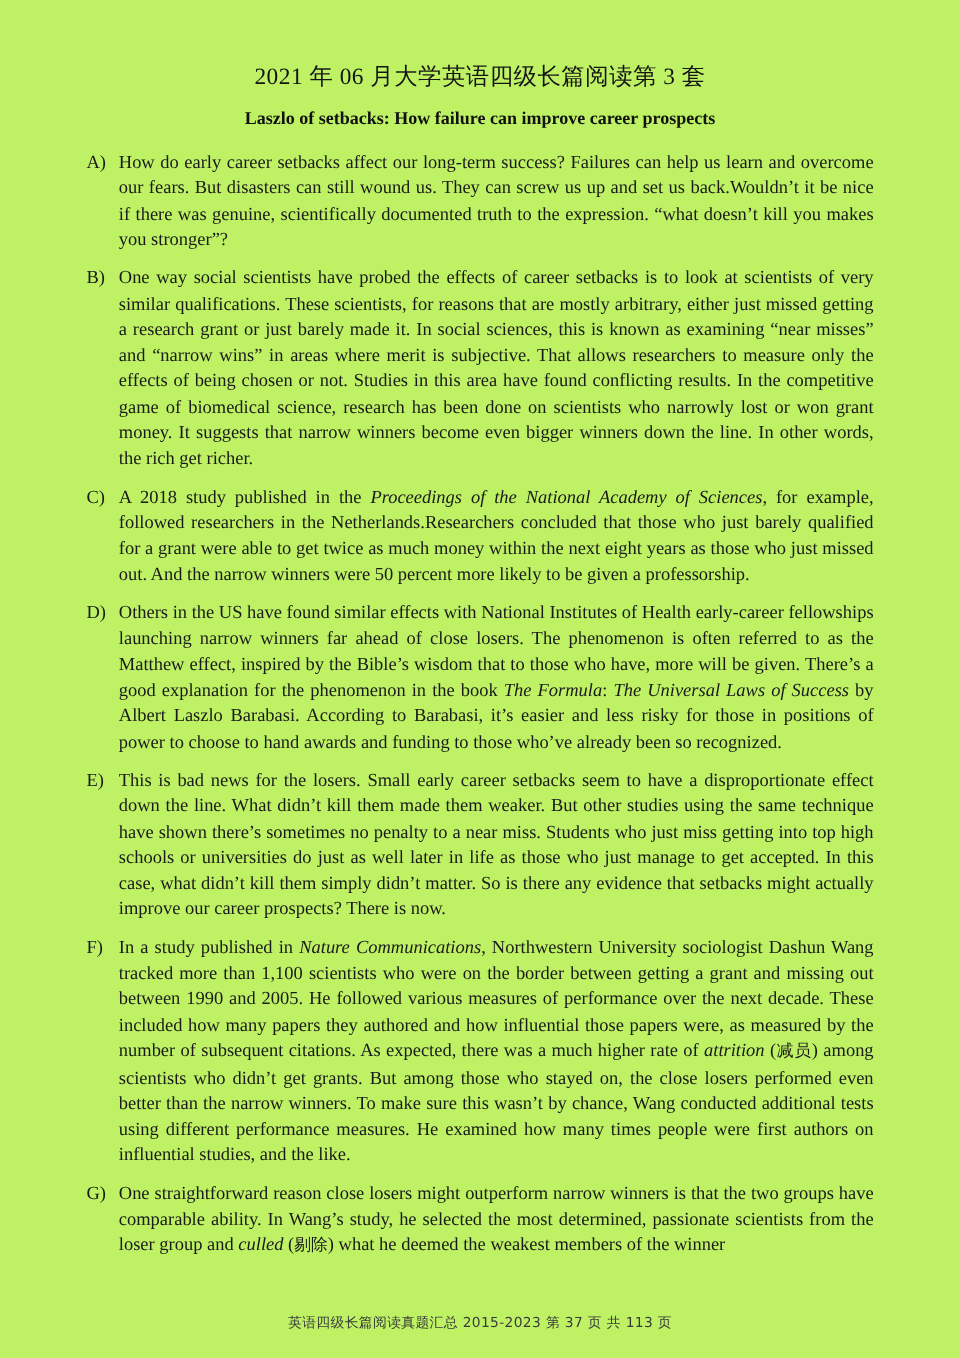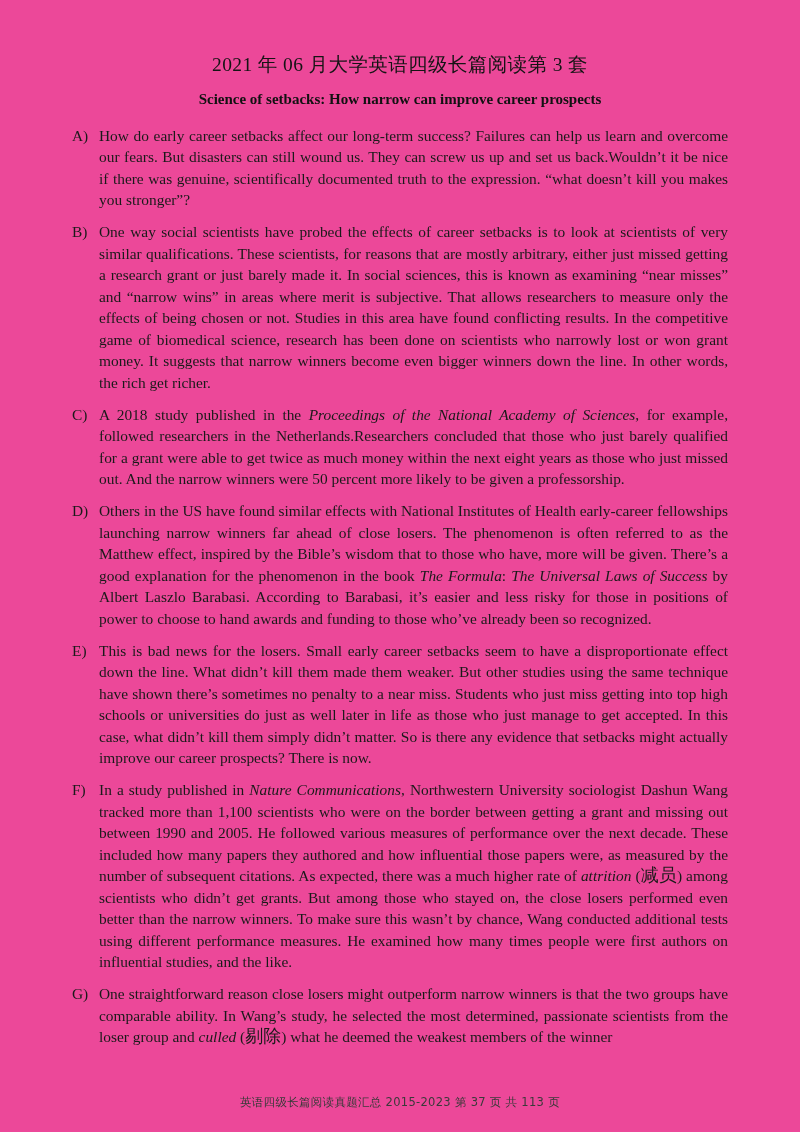--- a/index.html
+++ b/index.html
@@ -14,21 +14,21 @@
     color: #1a1a1a;
     position: relative;
     overflow: hidden;
   }
   .page {
     width: 800px;
     height: 1132px;
     box-sizing: border-box;
     padding: 0;
     position: relative;
-    background: #ec4899;
+    background: #bef264;
   }
   .doc-title {
     text-align: center;
     font-size: 19.5px;
     font-weight: normal;
     letter-spacing: 0.4px;
     margin: 0;
     padding-top: 52px;
     line-height: 1.35;
     color: #141414;
@@ -68,21 +68,21 @@
     flex: 1 1 auto;
     text-align: justify;
     text-justify: inter-word;
     hyphens: none;
   }
   .para-text.last-left > :last-child { }
   .ital { font-style: italic; margin-top: 30px; }
   .cn {
     font-family: Liberation Serif, serif;
     font-style: normal;
-    font-size: 18px;
+    font-size: 14px;
   }
   .footer {
     position: absolute;
     left: 0;
     right: 0;
     bottom: 22px;
     text-align: center;
     font-family: "DejaVu Sans", "Liberation Sans", sans-serif;
     font-size: 11.5px;
     color: #3a3a3a;
@@ -90,21 +90,21 @@
   }
   .footer span { white-space: pre; }
 </style>
 </head>
 <body>
 
 <div class="page">
 
   <h1 class="doc-title">2021 年 06 月大学英语四级长篇阅读第 3 套</h1>
 
-  <h2 class="doc-subtitle">Science of setbacks: How narrow can improve career prospects</h2>
+  <h2 class="doc-subtitle">Laszlo of setbacks: How failure can improve career prospects</h2>
 
   <div class="body-wrap">
     <div id="paragraphs-container">
         <div class="para">
           <div class="para-label">A)</div>
           <div class="para-text"><span>How do early career setbacks affect our long-term success? Failures can help us learn and overcome our fears. But disasters can still wound us. They can screw us up and set us back.Wouldn’t it be nice if there was genuine, scientifically documented truth to the expression. “what doesn’t kill you makes you stronger”?</span></div>
         </div>
         <div class="para">
           <div class="para-label">B)</div>
           <div class="para-text"><span>One way social scientists have probed the effects of career setbacks is to look at scientists of very similar qualifications. These scientists, for reasons that are mostly arbitrary, either just missed getting a research grant or just barely made it. In social sciences, this is known as examining “near misses” and “narrow wins” in areas where merit is subjective. That allows researchers to measure only the effects of being chosen or not. Studies in this area have found conflicting results. In the competitive game of biomedical science, research has been done on scientists who narrowly lost or won grant money. It suggests that narrow winners become even bigger winners down the line. In other words, the rich get richer.</span></div>

